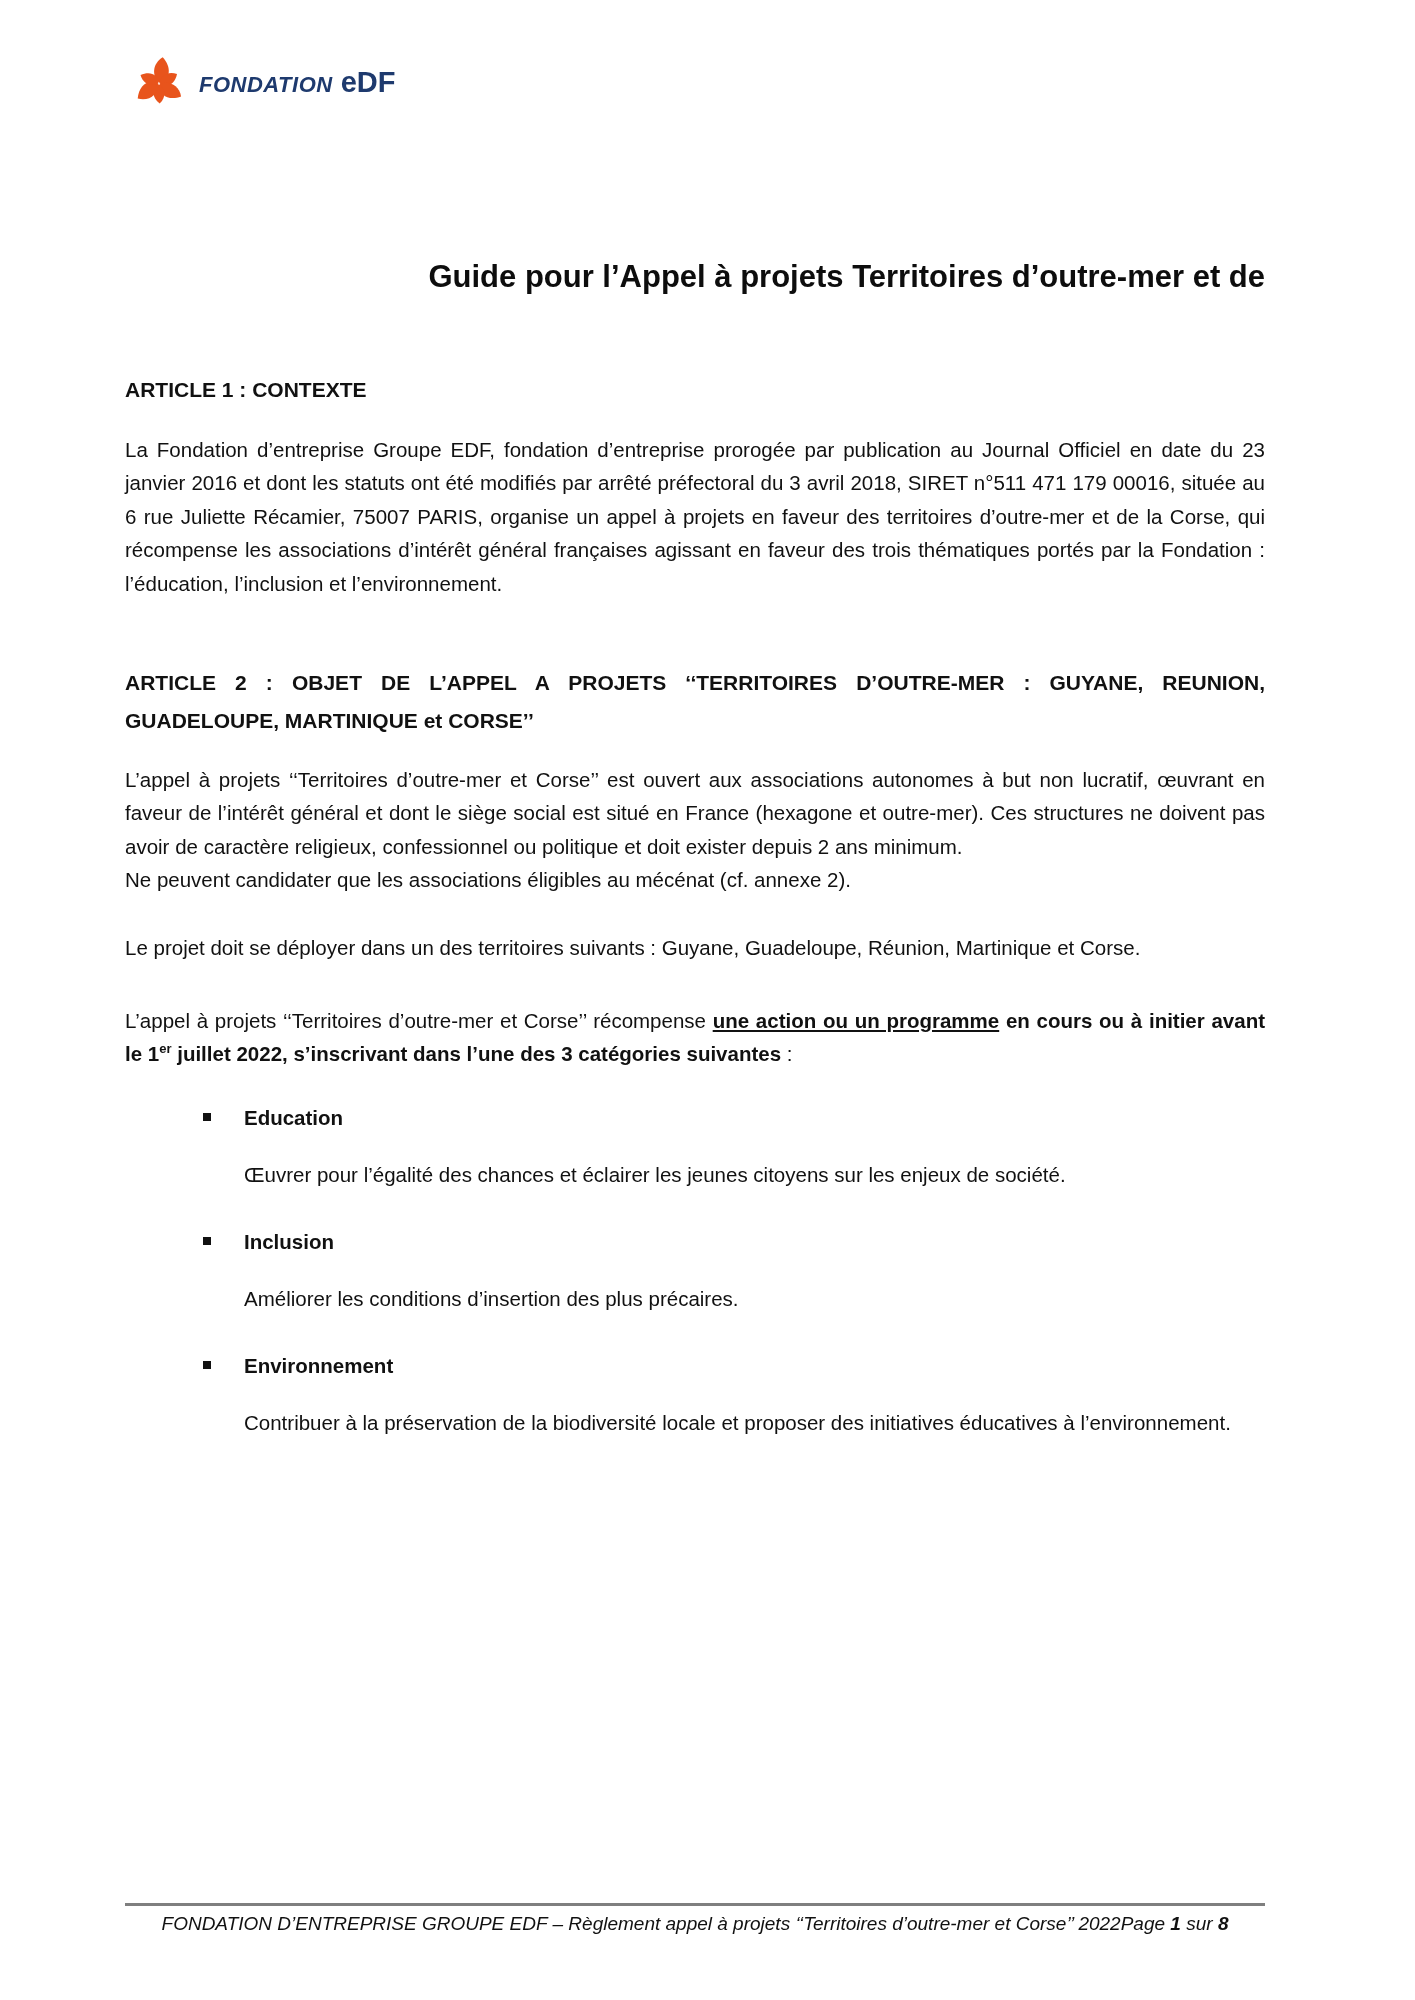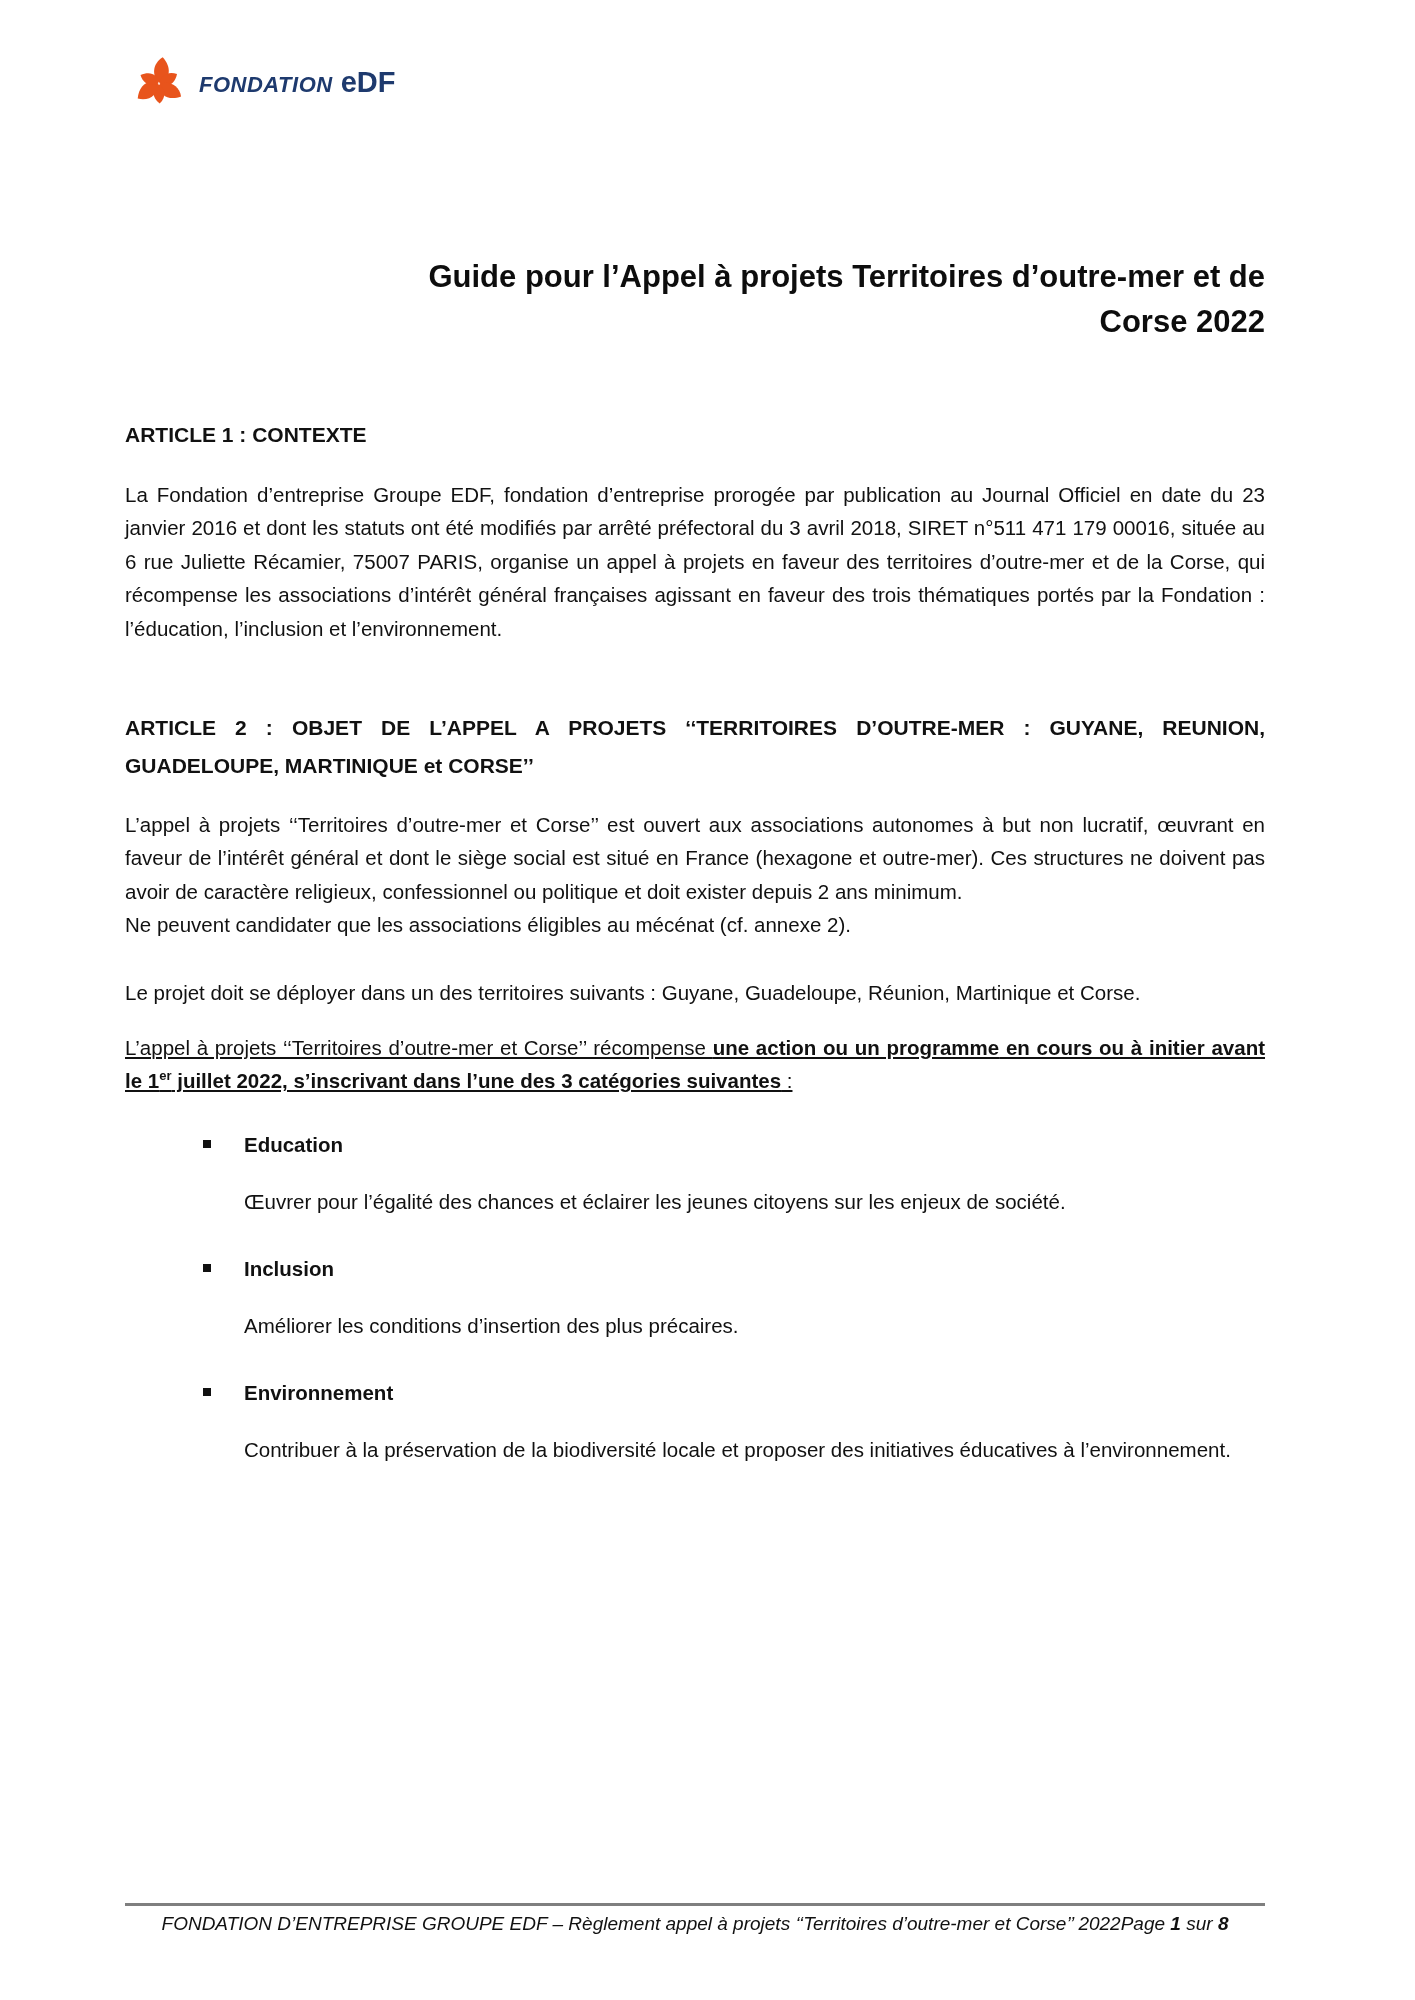--- a/index.html
+++ b/index.html
@@ -63,21 +63,21 @@
     text-align: justify;
   }
   .para {
     font-size: 20.5px;
     line-height: 33.4px;
     text-align: justify;
   }
   .para-1 { margin-top: 30px; }
   .para-eligibility { margin-top: 23px; }
   .para-territories { margin-top: 34px; }
-  .para-reward { margin-top: 22px; text-decoration: underline; }
+  .para-reward { margin-top: 40px; }
   .bold { font-weight: bold; }
   .bold-underline { font-weight: bold; text-decoration: underline; }
   sup.sup-er { font-size: 13px; font-weight: bold; line-height: 0; }
   
   .bullet-list { margin-top: 30px; }
   .bullet-item {
     display: flex;
     align-items: flex-start;
     padding-left: 78px;
     margin-bottom: 33px;
@@ -133,21 +133,20 @@
       </g>
     </svg>
     <span class="logo-text">
         <span class="logo-fondation">FONDATION</span>
         <span class="logo-edf">eDF</span>
       </span>
   </div>
 
   <div class="doc-title">
     <div>Guide pour l’Appel à projets Territoires d’outre-mer et de</div>
-    <div>Corse 2022</div>
   </div>
 
   <div class="h-article1">ARTICLE 1 : CONTEXTE</div>
   <div class="para para-1">La Fondation d’entreprise Groupe EDF, fondation d’entreprise prorogée par publication au Journal Officiel en date du 23 janvier 2016 et dont les statuts ont été modifiés par arrêté préfectoral du 3 avril 2018, SIRET n°511 471 179 00016, située au 6 rue Juliette Récamier, 75007 PARIS, organise un appel à projets en faveur des territoires d’outre-mer et de la Corse, qui récompense les associations d’intérêt général françaises agissant en faveur des trois thématiques portés par la Fondation : l’éducation, l’inclusion et l’environnement.</div>
 
   <div class="h-article2">ARTICLE 2 : OBJET DE L’APPEL A PROJETS ‘‘TERRITOIRES D’OUTRE-MER : GUYANE, REUNION, GUADELOUPE, MARTINIQUE et CORSE’’</div>
 
   <div class="para para-eligibility">
     <div>L’appel à projets ‘‘Territoires d’outre-mer et Corse’’ est ouvert aux associations autonomes à but non lucratif, œuvrant en faveur de l’intérêt général et dont le siège social est situé en France (hexagone et outre-mer). Ces structures ne doivent pas avoir de caractère religieux, confessionnel ou politique et doit exister depuis 2 ans minimum.</div>
     <div>Ne peuvent candidater que les associations éligibles au mécénat (cf. annexe 2).</div>

